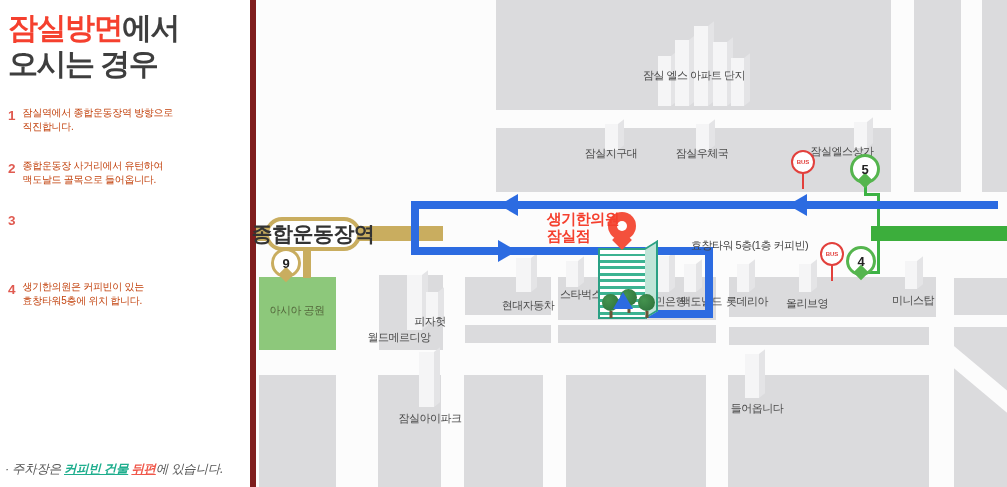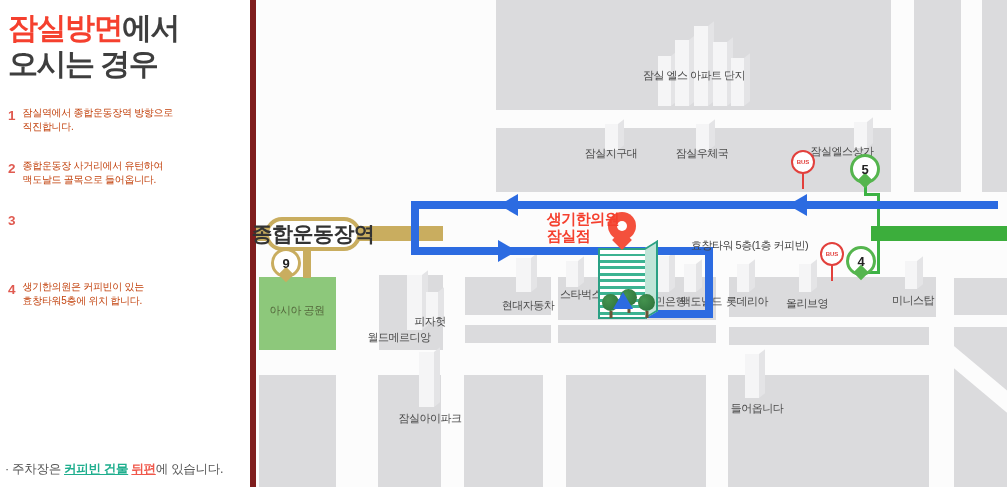--- a/index.html
+++ b/index.html
@@ -8,21 +8,21 @@
   #stage{position:relative;width:1007px;height:487px;background:#fff;}
 
   
   #panel{position:absolute;left:0;top:0;width:250px;height:487px;background:#fff;z-index:10;}
   .title{position:absolute;left:8px;top:10px;font-size:30px;font-weight:bold;
          color:#3e3e3e;line-height:1.2;letter-spacing:-1.5px;}
   .title .hl{color:var(--c-title_red,#f5402e);}
   .step{position:absolute;left:8px;width:236px;display:flex;gap:7px;}
   .step .num{color:var(--c-step_num,#e05a50);font-weight:bold;font-size:13.5px;line-height:1.42;}
   .step .txt{font-size:10px;color:#c2410c;line-height:1.42;white-space:pre-line;letter-spacing:-0.3px;}
-  .footnote{position:absolute;left:5px;top:461px;font-size:12.5px;color:#555;letter-spacing:-0.3px;}
+  .footnote{position:absolute;left:5px;top:461px;font-size:12.5px;color:#555;letter-spacing:-0.3px;font-style:italic;}
   .footnote .teal{color:var(--c-link_teal,#1fae8e);font-weight:bold;text-decoration:underline;}
   .footnote .redl{color:var(--c-link_red,#f0584b);font-weight:bold;text-decoration:underline;}
 
   
   #map{position:absolute;left:250px;top:0;width:757px;height:487px;
        background:var(--c-map_bg,#fcfcfc);border-left:6px solid #7f1d1d;}
   .blk{position:absolute;background:var(--c-block,#dbdbdd);z-index:0;}
   .park{position:absolute;background:var(--c-park,#8dc87b);z-index:0;}
   .diag{position:absolute;background:var(--c-map_bg,#fcfcfc);z-index:1;}
 

